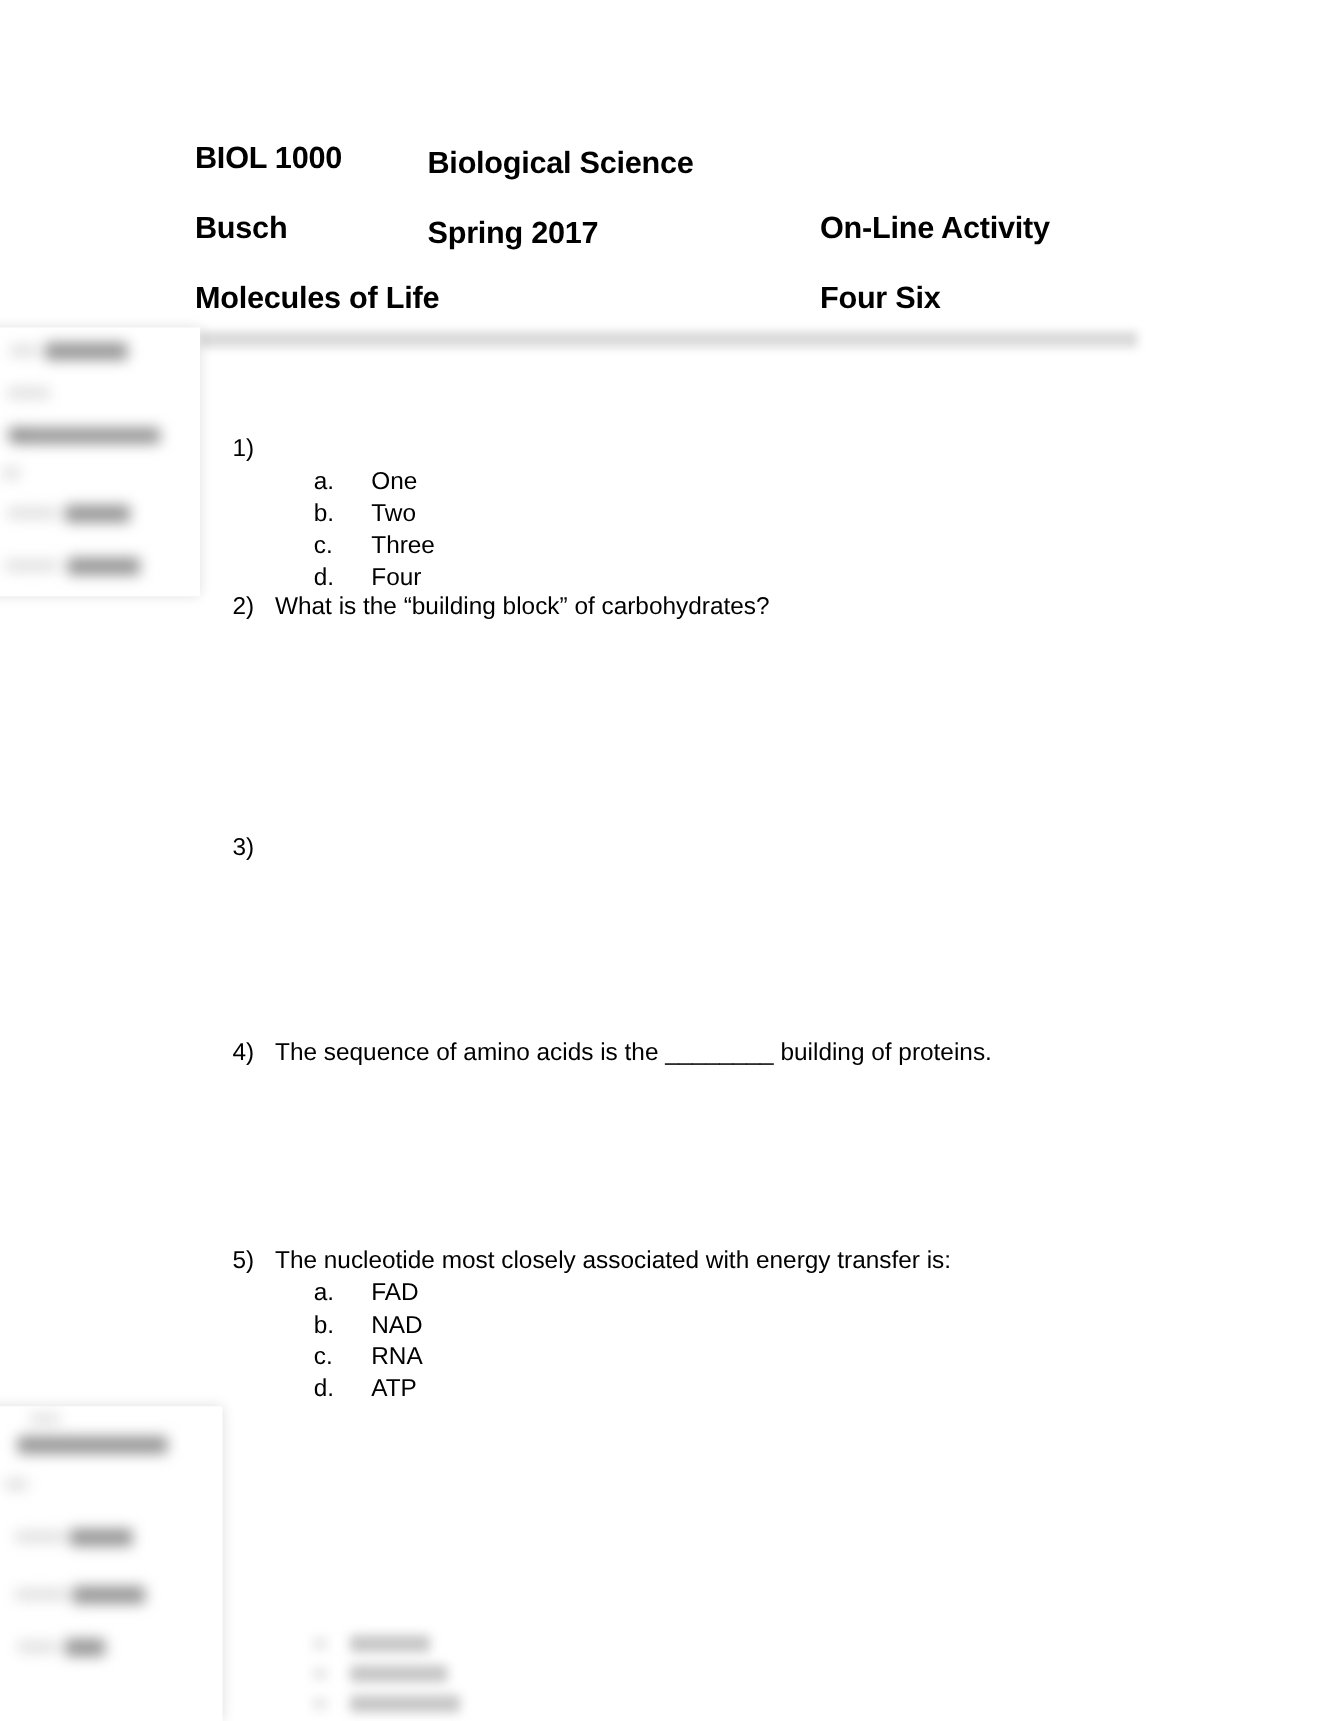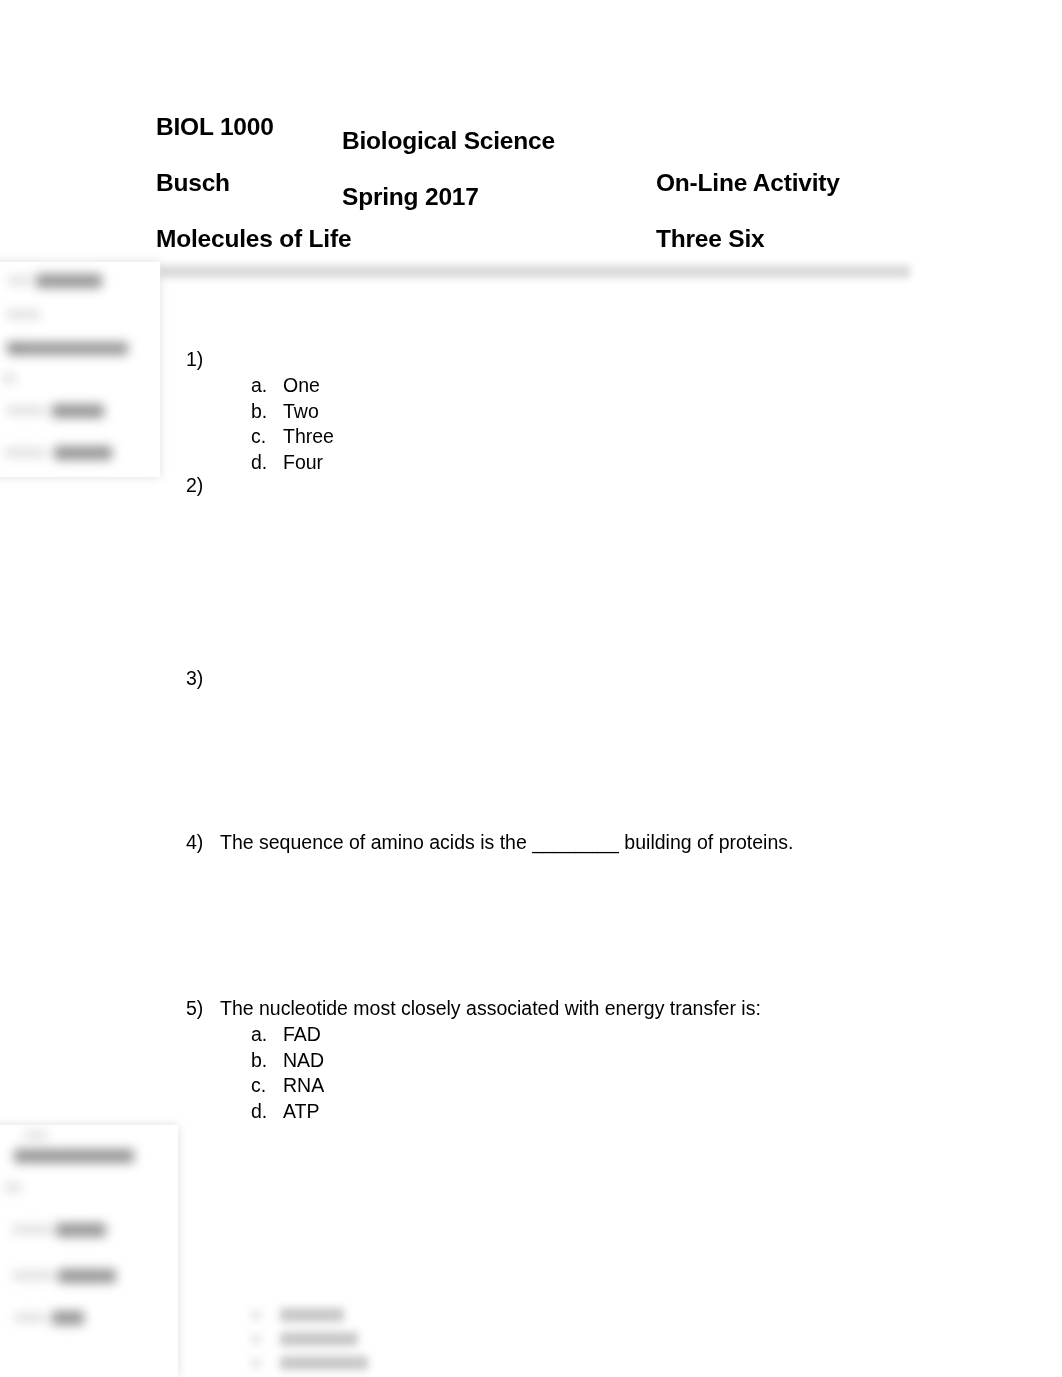--- a/index.html
+++ b/index.html
@@ -33,21 +33,21 @@
   .hdr-row {
     display: block;
     position: relative;
     height: 56px;
     font-weight: bold;
     font-size: 24.5px;
     letter-spacing: -0.2px;
     white-space: nowrap;
   }
   .hdr-col-a { position: absolute; left: 0px;   top: 0; }
-  .hdr-col-b { position: absolute; left: 186px; top: 14px; }
+  .hdr-col-b { position: absolute; left: 186px; top: 4px; }
   .hdr-col-c { position: absolute; left: 500px; top: 0; }
 
   
   .header-rule {
     position: absolute;
     left: 160px;
     top: 265px;
     width: 750px;
     height: 13px;
     background: #d9d9d9;
@@ -91,21 +91,21 @@
     white-space: nowrap;
   }
   .opt-letter {
     position: absolute;
     left: 65px;
     top: 0;
     width: 28px;
   }
   .opt-text {
     position: absolute;
-    left: 97px;
+    left: 111px;
     top: 0;
   }
 
   
   .blur-panel {
     position: absolute;
     background: #ffffff;
     box-shadow: 0 0 10px rgba(0,0,0,0.13);
     overflow: hidden;
   }
@@ -159,21 +159,21 @@
     </div>
 
     <div class="hdr-row">
       <span class="hdr-col-a">Busch</span>
       <span class="hdr-col-b">Spring 2017</span>
       <span class="hdr-col-c">On-Line Activity</span>
     </div>
 
     <div class="hdr-row">
       <span class="hdr-col-a">Molecules of Life</span>
-      <span class="hdr-col-c">Three Six</span>
+      <span class="hdr-col-c">Four Six</span>
     </div>
 
   </div>
 
   <div class="header-rule"></div>
 
   <div class="questions">
 
     <div class="q-item" style="top:348px;">
       <div class="q-line">
@@ -193,20 +193,21 @@
       </div>
       <div class="opt-line">
         <span class="opt-letter">d.</span>
         <span class="opt-text">Four</span>
       </div>
     </div>
 
     <div class="q-item" style="top:474px;">
       <div class="q-line">
         <span class="q-num">2)</span>
+        <span class="q-text">What is the “building block” of carbohydrates?</span>
       </div>
     </div>
 
     <div class="q-item" style="top:667px;">
       <div class="q-line">
         <span class="q-num">3)</span>
       </div>
     </div>
 
     <div class="q-item" style="top:831px;">

